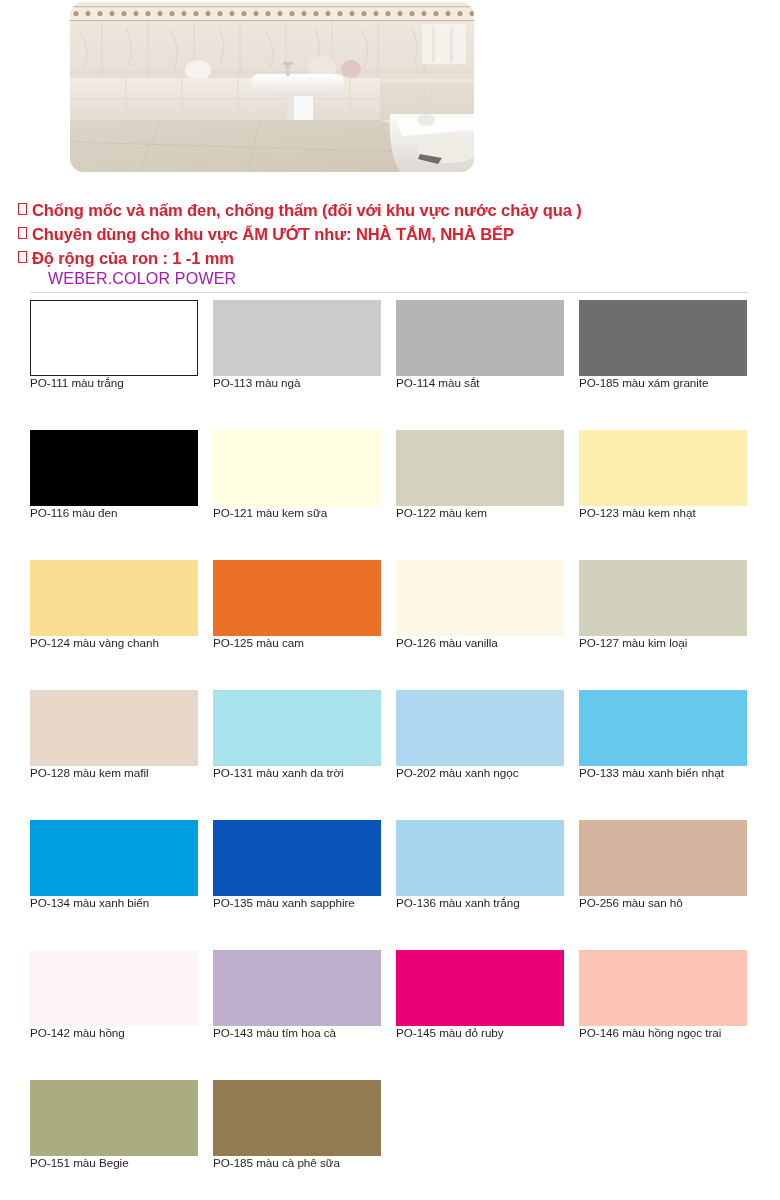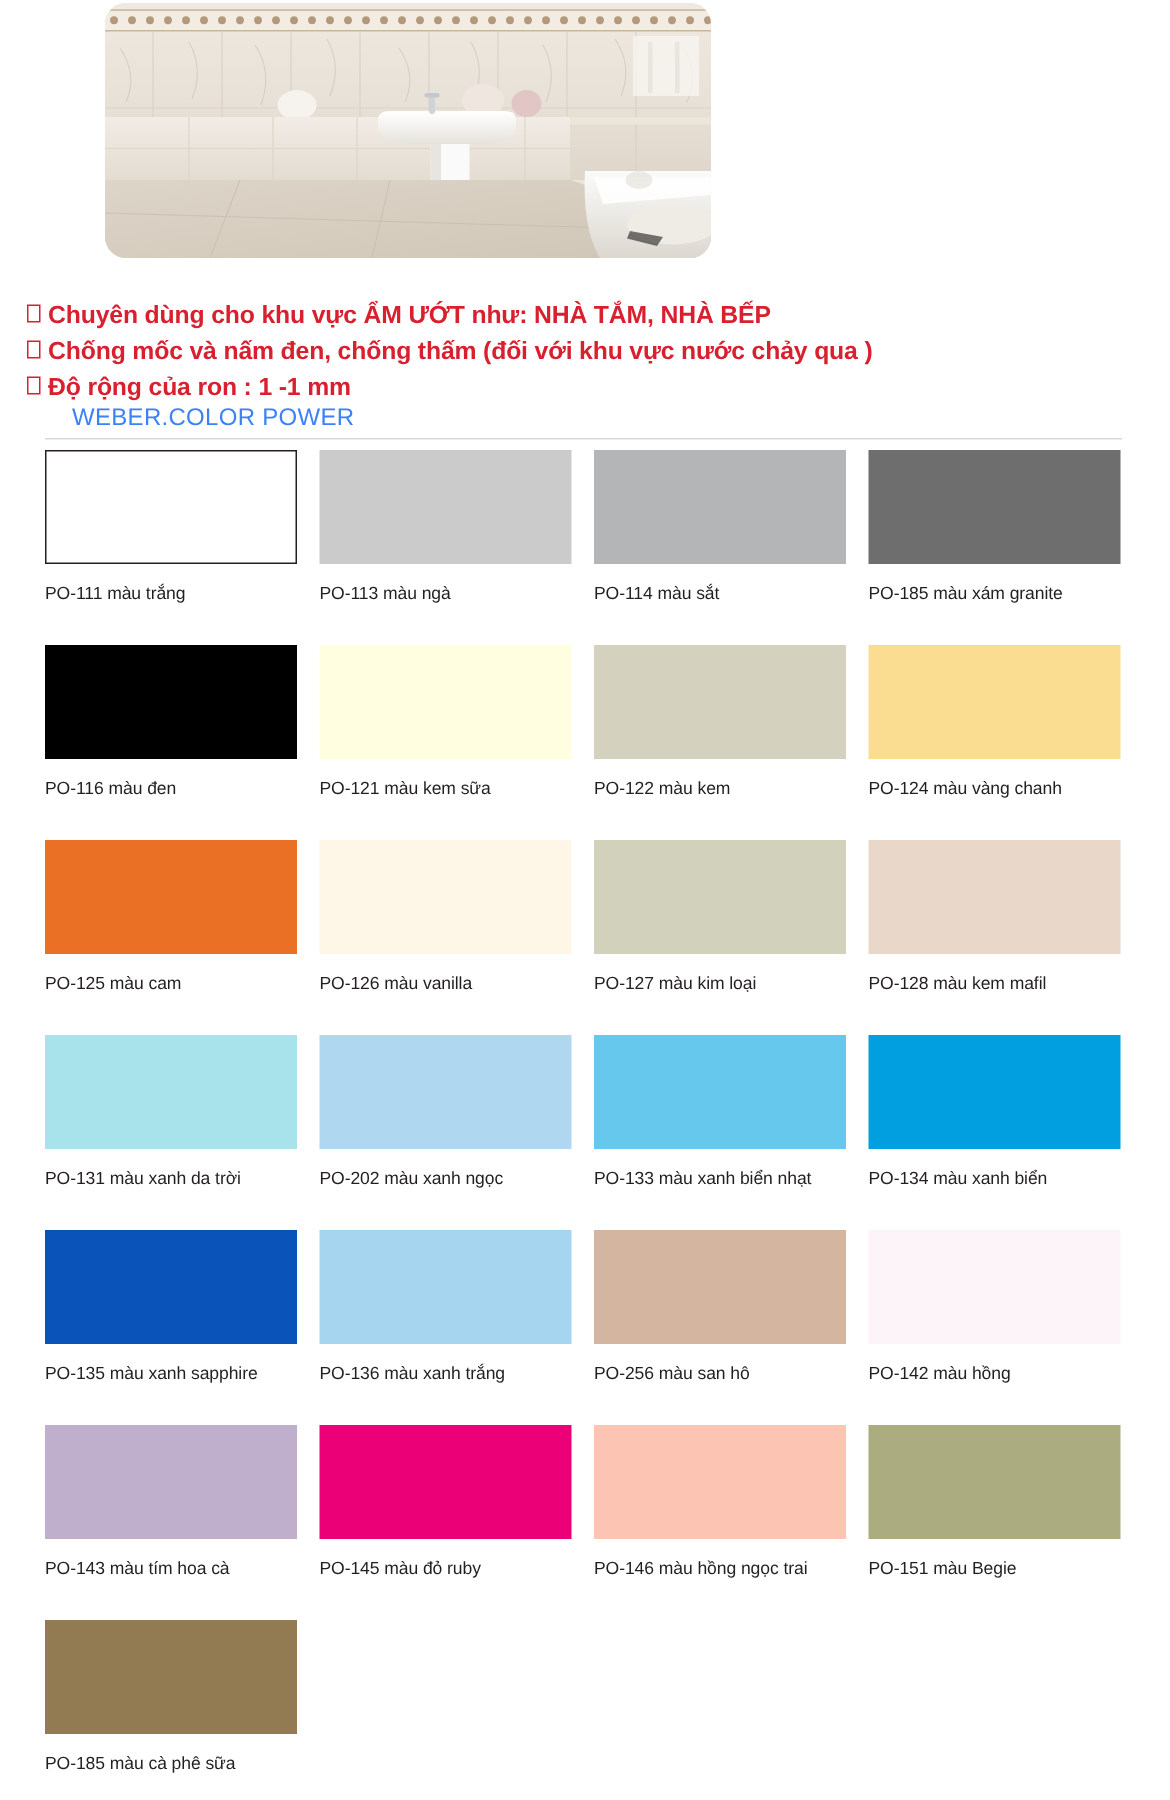--- a/index.html
+++ b/index.html
@@ -59,21 +59,21 @@
     flex: 0 0 auto;
     box-sizing: border-box;
   }
 
   
   .section-head {
     position: absolute;
     left: 48px;
     top: 270px;
     font-size: 16px;
-    color: #3b82f6;
+    color: #a21caf;
     letter-spacing: 0.2px;
   }
   .section-rule {
     position: absolute;
     left: 30px;
     top: 292px;
     width: 718px;
     height: 1px;
     background: #d9d9d9;
   }
@@ -95,21 +95,21 @@
   }
   .swatch-chip {
     width: 168px;
     height: 76px;
     box-sizing: border-box;
   }
   .swatch-chip.bordered {
     border: 1.3px solid #231f20;
   }
   .swatch-label {
-    margin-top: 13px;
+    margin-top: 0;
     font-size: 11.7px;
     color: #231f20;
     white-space: nowrap;
     letter-spacing: -0.05px;
   }
 </style>
 </head>
 <body>
 
 <div class="hero-wrap">
@@ -244,25 +244,25 @@
       <rect x="352" y="22" width="44" height="40" fill="#f8f6f1" opacity="0.75"></rect>
       <rect x="362" y="26" width="3" height="34" fill="#e6e2d9" opacity="0.8"></rect>
       <rect x="380" y="26" width="3" height="34" fill="#e6e2d9" opacity="0.8"></rect>
     </svg>
   </div>
 </div>
 
 <div class="bullets">
   <div class="bullet-line">
     <span class="bullet-box"></span>
-    <span>Chuyên dùng cho khu vực ẨM ƯỚT như: NHÀ TẮM, NHÀ BẾP</span>
+    <span>Chống mốc và nấm đen, chống thấm (đối với khu vực nước chảy qua )</span>
   </div>
   <div class="bullet-line">
     <span class="bullet-box"></span>
-    <span>Chống mốc và nấm đen, chống thấm (đối với khu vực nước chảy qua )</span>
+    <span>Chuyên dùng cho khu vực ẨM ƯỚT như: NHÀ TẮM, NHÀ BẾP</span>
   </div>
   <div class="bullet-line">
     <span class="bullet-box"></span>
     <span>Độ rộng của ron : 1 -1 mm</span>
   </div>
 </div>
 
 <div class="section-head">WEBER.COLOR POWER</div>
 <div class="section-rule"></div>
 
@@ -289,20 +289,24 @@
     </div>
     <div class="swatch-cell">
       <div class="swatch-chip" style="background-color: rgb(255, 254, 224);"></div>
       <div class="swatch-label">PO-121 màu kem sữa</div>
     </div>
     <div class="swatch-cell">
       <div class="swatch-chip" style="background-color: rgb(212, 210, 190);"></div>
       <div class="swatch-label">PO-122 màu kem</div>
     </div>
     <div class="swatch-cell">
+      <div class="swatch-chip" style="background-color: rgb(252, 238, 174);"></div>
+      <div class="swatch-label">PO-123 màu kem nhạt</div>
+    </div>
+    <div class="swatch-cell">
       <div class="swatch-chip" style="background-color: rgb(251, 221, 146);"></div>
       <div class="swatch-label">PO-124 màu vàng chanh</div>
     </div>
     <div class="swatch-cell">
       <div class="swatch-chip" style="background-color: rgb(233, 112, 37);"></div>
       <div class="swatch-label">PO-125 màu cam</div>
     </div>
     <div class="swatch-cell">
       <div class="swatch-chip" style="background-color: rgb(254, 246, 230);"></div>
       <div class="swatch-label">PO-126 màu vanilla</div>

